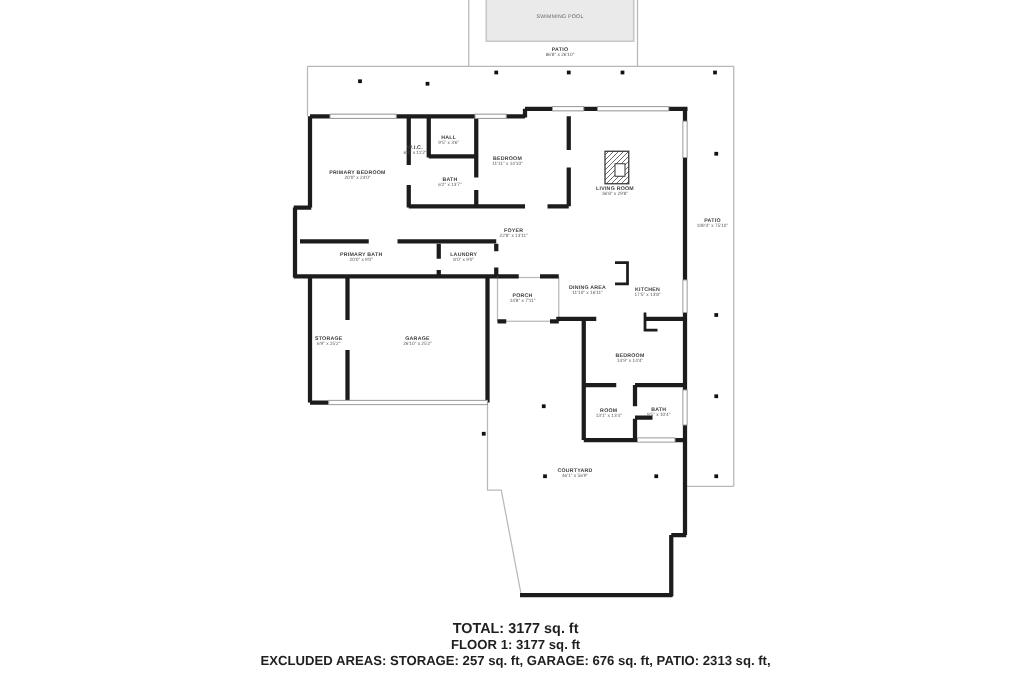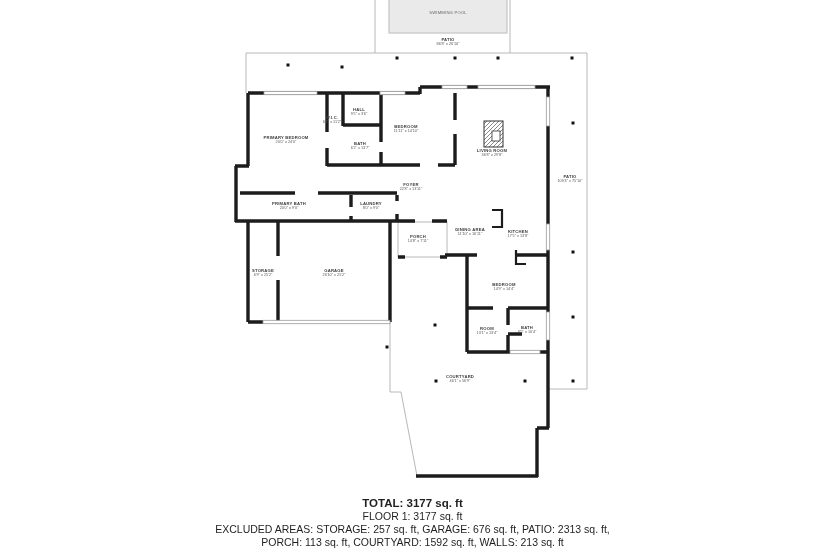--- a/index.html
+++ b/index.html
@@ -14,21 +14,21 @@
     pointer-events:none;
   }
   .rn{font-size:4.2px;letter-spacing:.2px;font-weight:600;}
   .rd{font-size:3.8px;color:#5a5a5a;}
   .pool-label .rn{font-weight:400;color:#666;}
   #summary{
     position:absolute;left:0;top:497px;width:825px;text-align:center;
     color:#1f1f1f;
   }
   .sum-total{font-size:11.5px;font-weight:bold;line-height:13px;}
-  .sum-line{font-size:10.5px;line-height:13px;}
+  .sum-line{font-size:10.5px;line-height:13px;font-weight:bold;}
 </style>
 </head>
 <body>
 
 <div id="canvas">
 
   <svg id="plan-svg" width="825" height="550" viewBox="0 0 825 550">
     <defs>
       <pattern id="hatch" patternUnits="userSpaceOnUse" width="4" height="4">
         <path d="M0,4 L4,0" stroke="#555" stroke-width="0.7"></path>
@@ -216,16 +216,15 @@
 
   <div class="room-label" style="left:460px;top:379px">
     <div class="rn">COURTYARD</div>
     <div class="rd">46'1" x 56'9"</div>
   </div>
 
   <div id="summary">
     <div class="sum-total">TOTAL: 3177 sq. ft</div>
     <div class="sum-line">FLOOR 1: 3177 sq. ft</div>
     <div class="sum-line">EXCLUDED AREAS: STORAGE: 257 sq. ft, GARAGE: 676 sq. ft, PATIO: 2313 sq. ft,</div>
-    <div class="sum-line">PORCH: 113 sq. ft, COURTYARD: 1592 sq. ft, WALLS: 213 sq. ft</div>
   </div>
 
 </div>
 
 </body></html>

